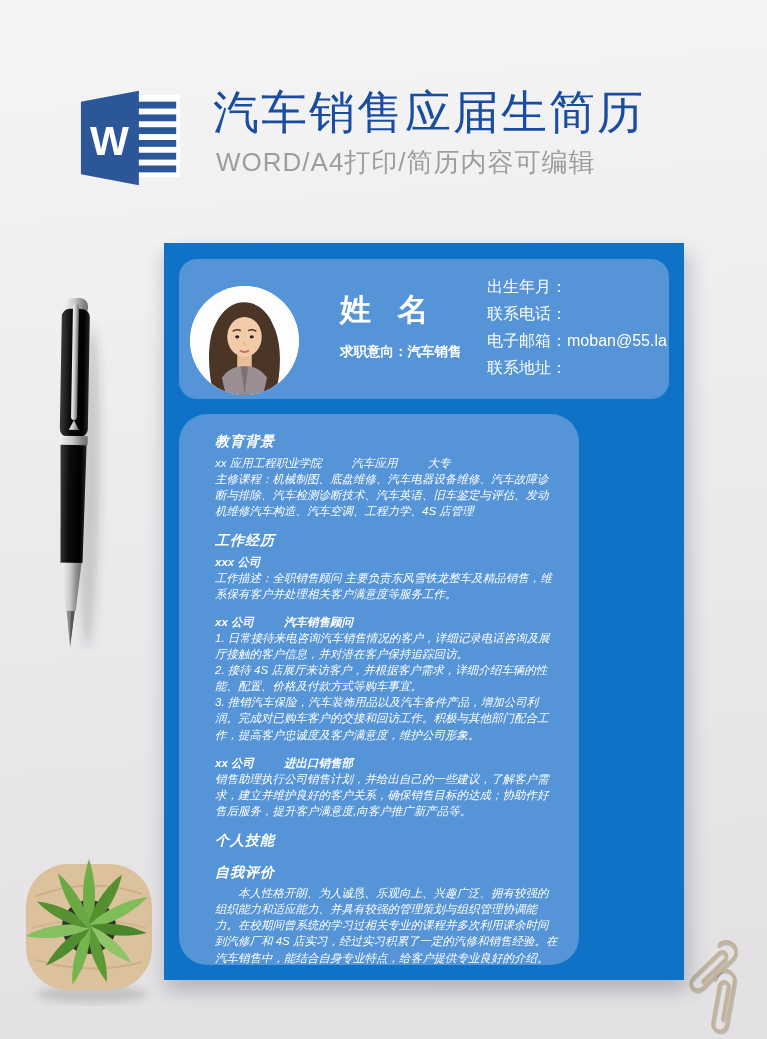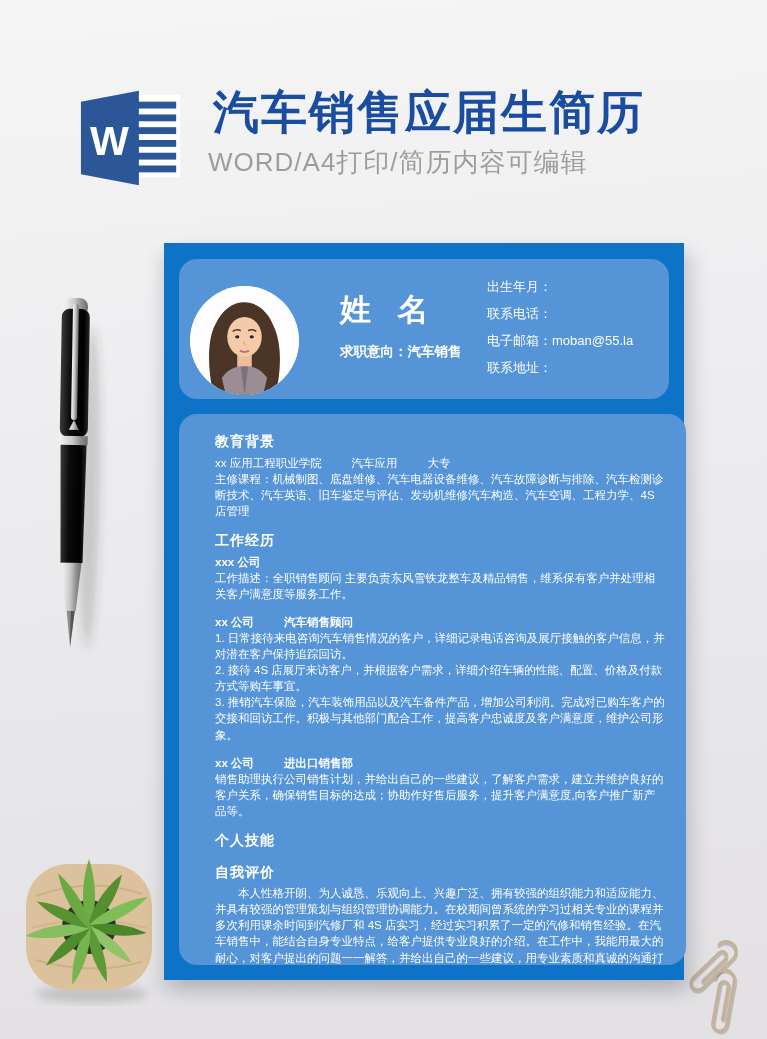--- a/index.html
+++ b/index.html
@@ -10,63 +10,63 @@
   }
   .page {
     position:relative; width:767px; height:1039px; overflow:hidden;
     background: linear-gradient(175deg, #f6f5f6 0%, #edecee 40%, #e2e0e2 100%);
   }
 
   
   .banner-icon { position:absolute; left:78px; top:88px; width:108px; height:100px; }
   .banner-title {
     position:absolute; left:213px; top:86px; width:500px;
-    font-size:46px; line-height:52px; font-weight:700; color:#1a4da0;
+    font-size:46px; line-height:52px; font-weight:400; color:#1a4da0;
     letter-spacing:2px; white-space:nowrap;
   }
   .banner-sub {
-    position:absolute; left:208px; top:146px; width:480px;
+    position:absolute; left:216px; top:146px; width:480px;
     font-size:26px; line-height:32px; color:#9e9d9e; letter-spacing:1px; white-space:nowrap;
   }
 
   
   .pen   { position:absolute; left:30px;  top:292px; width:94px;  height:372px; }
   .plant { position:absolute; left:18px;  top:850px; width:140px; height:156px; }
   .clips { position:absolute; left:686px; top:916px; width:82px;  height:120px; }
 
   
   .resume-card {
     position:absolute; left:164px; top:243px; width:520px; height:737px;
     background:#0e72c6;
     box-shadow: 8px 10px 18px rgba(40,50,70,.18), -5px 10px 16px rgba(40,50,70,.10);
   }
   .header-panel {
     position:absolute; left:15px; top:16px; width:490px; height:140px;
     background:#5494d7; border-radius:18px;
   }
   .body-panel {
-    position:absolute; left:15px; top:171px; width:507px; height:551px;
-    background:#5494d7; border-radius:18px;
+    position:absolute; left:15px; top:171px; width:400px; height:551px;
+    background:#5494d7; border-radius:28px;
     padding:18px 20px 0 36px; color:#fff;
-    font-size:11.5px; line-height:1.40; overflow:hidden;
+    font-size:11.5px; line-height:1.40; overflow:hidden;font-style:italic;
   }
 
   .avatar { position:absolute; left:11px; top:27px; width:109px; height:109px; border-radius:50%; overflow:hidden; background:#fdfdfd; }
   .avatar svg { display:block; width:100%; height:100%; }
 
   .name {
     position:absolute; left:161px; top:30px; color:#fff;
     font-size:31px; font-weight:800; letter-spacing:9px; white-space:nowrap;
   }
   .intent {
     position:absolute; left:161px; top:84px; color:#fff;
     font-size:13.5px; font-weight:700; white-space:nowrap;
   }
   .contact { position:absolute; left:308px; top:14px; width:172px; }
-  .contact-row { height:27px; line-height:27px; color:#fff; font-size:13px; white-space:nowrap; }
+  .contact-row { height:27px; line-height:27px; color:#fff; font-size:16px; white-space:nowrap; }
 
   
   .sec-title { font-size:14px; font-weight:800; margin:0 0 3px 0; letter-spacing:1px; }
   .body-panel p { margin:0; }
   .blk  { margin-bottom:12px; }
   .bold { font-weight:700; }
   .mr   { margin-right:2.6em; }
   .role { margin-left:2.6em; }
   .indent { text-indent:2em; }
 </style>

